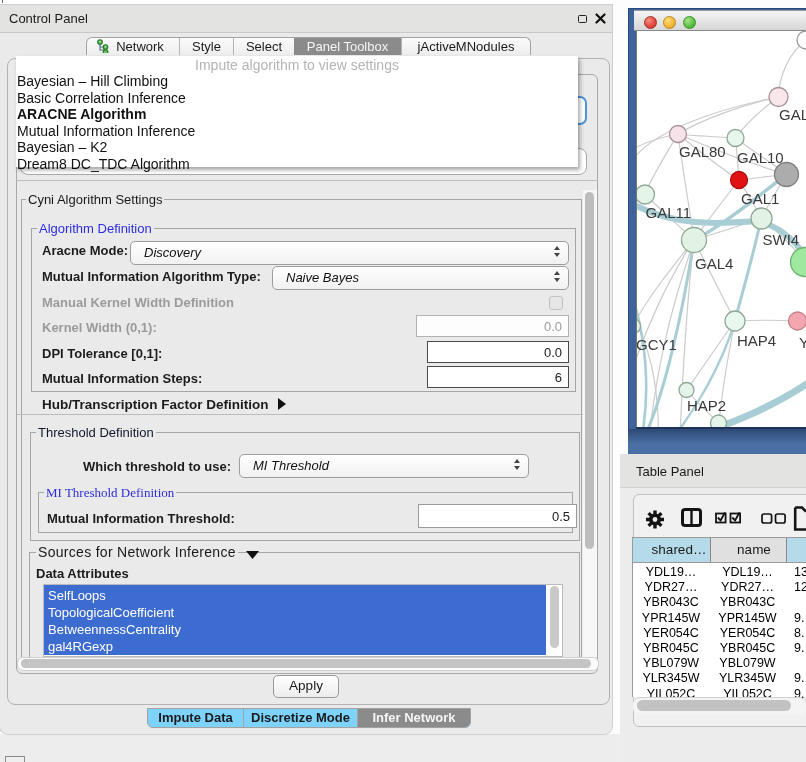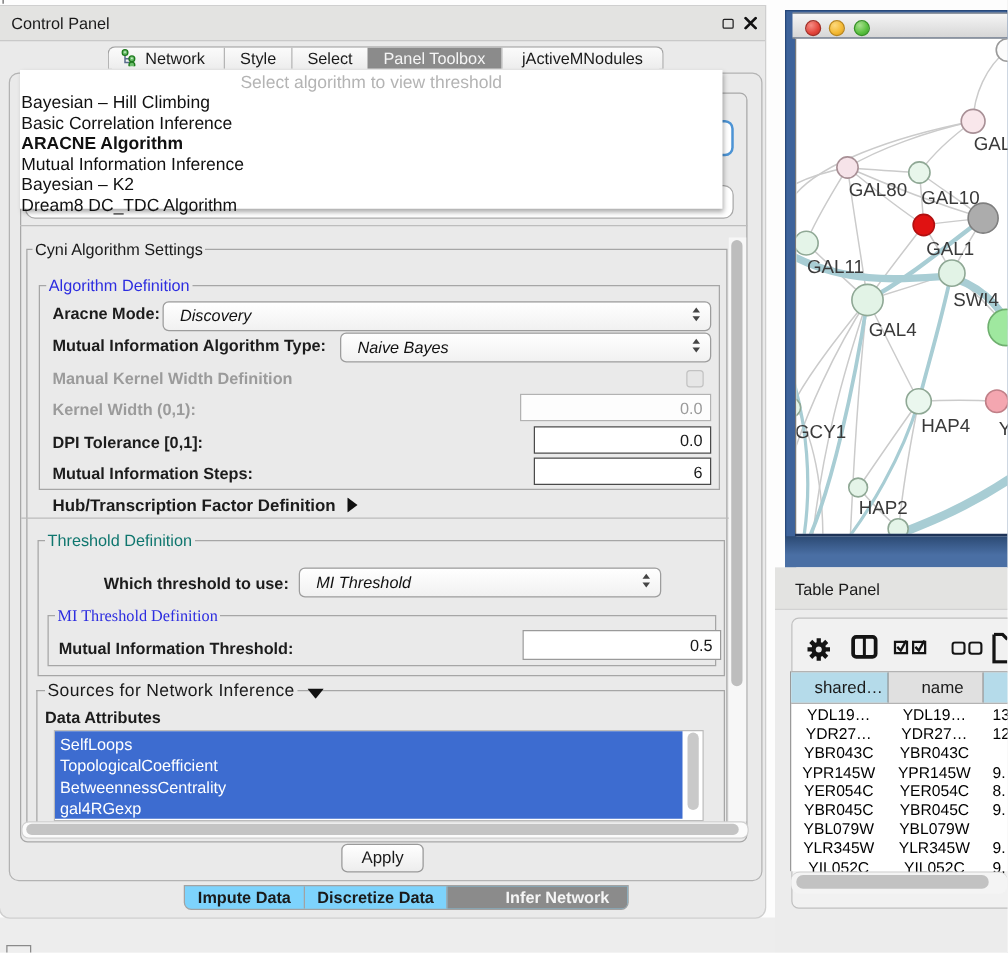--- a/index.html
+++ b/index.html
@@ -88,21 +88,21 @@
     <span>6</span>
   </div>
 
 <div class="lbl" style="left:42px;top:397px;font-size:13.5px;">Hub/Transcription Factor Definition</div>
 <svg class="abs" style="left:277px;top:398px;" width="10" height="12" viewBox="0 0 10 12">
     <path d="M1 0 L9 6 L1 12 Z" fill="#111"></path>
   </svg>
 <div class="abs" style="left:17px;top:414px;width:580px;height:1px;background:#bcbcbc;"></div>
 
 <div class="abs" style="left:30px;top:432px;width:548px;height:107px;border:1px solid #a6a6a6;"></div>
-<div class="gtitle" style="left:36px;top:426px;color:#0f766e;">Threshold Definition</div>
+<div class="gtitle" style="left:36px;top:426px;color:#0f172a;">Threshold Definition</div>
 
 <div class="lbl" style="left:83px;top:459px;">Which threshold to use:</div>
 <div class="combo" style="left:239px;top:454px;width:288px;height:22px;">
     <span class="tx">MI Threshold</span>
     <span class="arr">
       <span class="up"></span>
       <span class="dn"></span>
     </span>
   </div>
 
@@ -129,42 +129,42 @@
 
 <div class="abs" style="left:583px;top:190px;width:14px;height:467px;background:#f7f7f7;"></div>
 <div class="abs" style="left:584.5px;top:192px;width:9px;height:357px;background:#bdbdbd;border-radius:4.5px;"></div>
 <div class="abs" style="left:17px;top:657px;width:580px;height:12px;background:#fbfbfb;border:1px solid #d0d0d0;border-radius:6px;"></div>
 <div class="abs" style="left:21px;top:659px;width:570px;height:9px;background:#c4c4c4;border-radius:4.5px;"></div>
 
 <div class="abs" style="left:273px;top:675px;width:64px;height:21px;background:linear-gradient(#ffffff,#ededed);border:1px solid #9a9a9a;border-radius:5px;text-align:center;font-size:13.5px;line-height:20px;">Apply</div>
 
 <div class="abs" style="left:147px;top:708px;height:18px;display:flex;font-size:13px;font-weight:bold;border:1px solid #a2a2a2;border-radius:0 0 6px 6px;overflow:hidden;background:#7dd3fc;">
   <div style="width:95px;text-align:center;line-height:18px;border-right:1px solid #a2a2a2;">Impute Data</div>
-  <div style="width:113px;text-align:center;line-height:18px;border-right:1px solid #a2a2a2;">Discretize Data</div>
-  <div style="width:112px;text-align:center;line-height:18px;background:#8b8b8b;color:#f5f5f5;padding-left:32px;">Infer Network</div>
+  <div style="width:113px;text-align:center;line-height:18px;border-right:1px solid #a2a2a2;">Discretize Mode</div>
+  <div style="width:112px;text-align:center;line-height:18px;background:#8b8b8b;color:#f5f5f5;">Infer Network</div>
 </div>
 
 <div class="abs" style="left:86px;top:37px;height:17px;display:flex;font-size:13px;font-weight:normal;border:1px solid #a2a2a2;border-bottom:none;border-radius:6px 6px 0 0;overflow:hidden;background:linear-gradient(#fbfbfb,#ededed);">
   <div style="width:93px;line-height:17px;border-right:1px solid #b5b5b5;text-align:center;padding-left:14px;box-sizing:border-box;">Network</div>
   <div style="width:53px;text-align:center;line-height:17px;border-right:1px solid #b5b5b5;">Style</div>
   <div style="width:60px;text-align:center;line-height:17px;">Select</div>
   <div style="width:107px;text-align:center;line-height:17px;background:#8b8b8b;color:#f5f5f5;">Panel Toolbox</div>
   <div style="width:128px;text-align:center;line-height:17px;border-left:1px solid #b5b5b5;">jActiveMNodules</div>
 </div>
 <svg class="abs" style="left:97px;top:39px;" width="13" height="14" viewBox="0 0 13 14">
   <path d="M3 4 L3 11 L8 11 M3 8 L8 8" stroke="#5a6b8c" stroke-width="1.2" fill="none"></path>
   <circle cx="3" cy="3" r="2.3" fill="#6cbe6c" stroke="#1e7a1e" stroke-width="1.1"></circle>
   <circle cx="8.5" cy="8" r="2.3" fill="#6cbe6c" stroke="#1e7a1e" stroke-width="1.1"></circle>
   <circle cx="8.5" cy="13" r="2.3" fill="#6cbe6c" stroke="#1e7a1e" stroke-width="1.1"></circle>
   <circle cx="3" cy="2.6" r="0.7" fill="#d6f0d6"></circle>
   <circle cx="8.5" cy="7.6" r="0.7" fill="#d6f0d6"></circle>
 </svg>
 
 <div class="abs" style="left:16px;top:56px;width:562px;height:111px;background:#fff;box-shadow:1.5px 2.5px 4px rgba(0,0,0,0.35);"></div>
-<div class="abs" style="left:16px;top:57px;width:562px;text-align:center;font-size:14px;color:#b4b4b4;">Select algorithm to view threshold</div>
+<div class="abs" style="left:16px;top:57px;width:562px;text-align:center;font-size:14px;color:#b4b4b4;">Impute algorithm to view settings</div>
 <div class="abs" style="left:17px;top:73px;font-size:14px;line-height:16.6px;color:#111;">
 Bayesian – Hill Climbing<br>
 Basic Correlation Inference<br>
 <span class="b">ARACNE Algorithm</span><br>
 Mutual Information Inference<br>
 Bayesian – K2<br>
 Dream8 DC_TDC Algorithm
 </div>
 
 <div class="abs" style="left:628px;top:8px;width:178px;height:446px;background:#3e639b;box-shadow:inset 0 0 0 1px #27487a;"></div>

